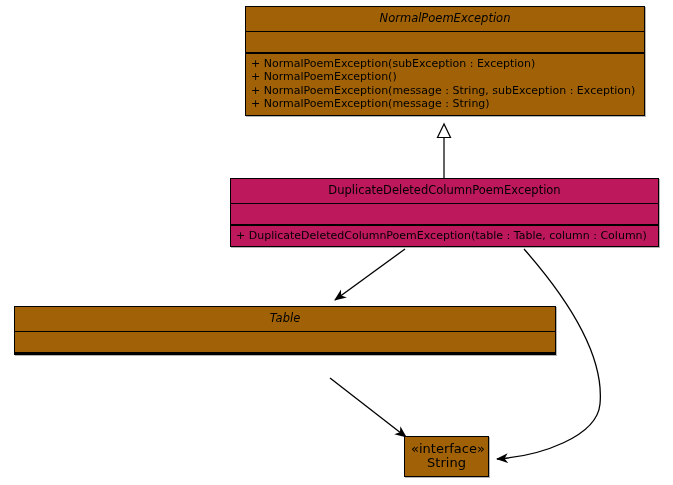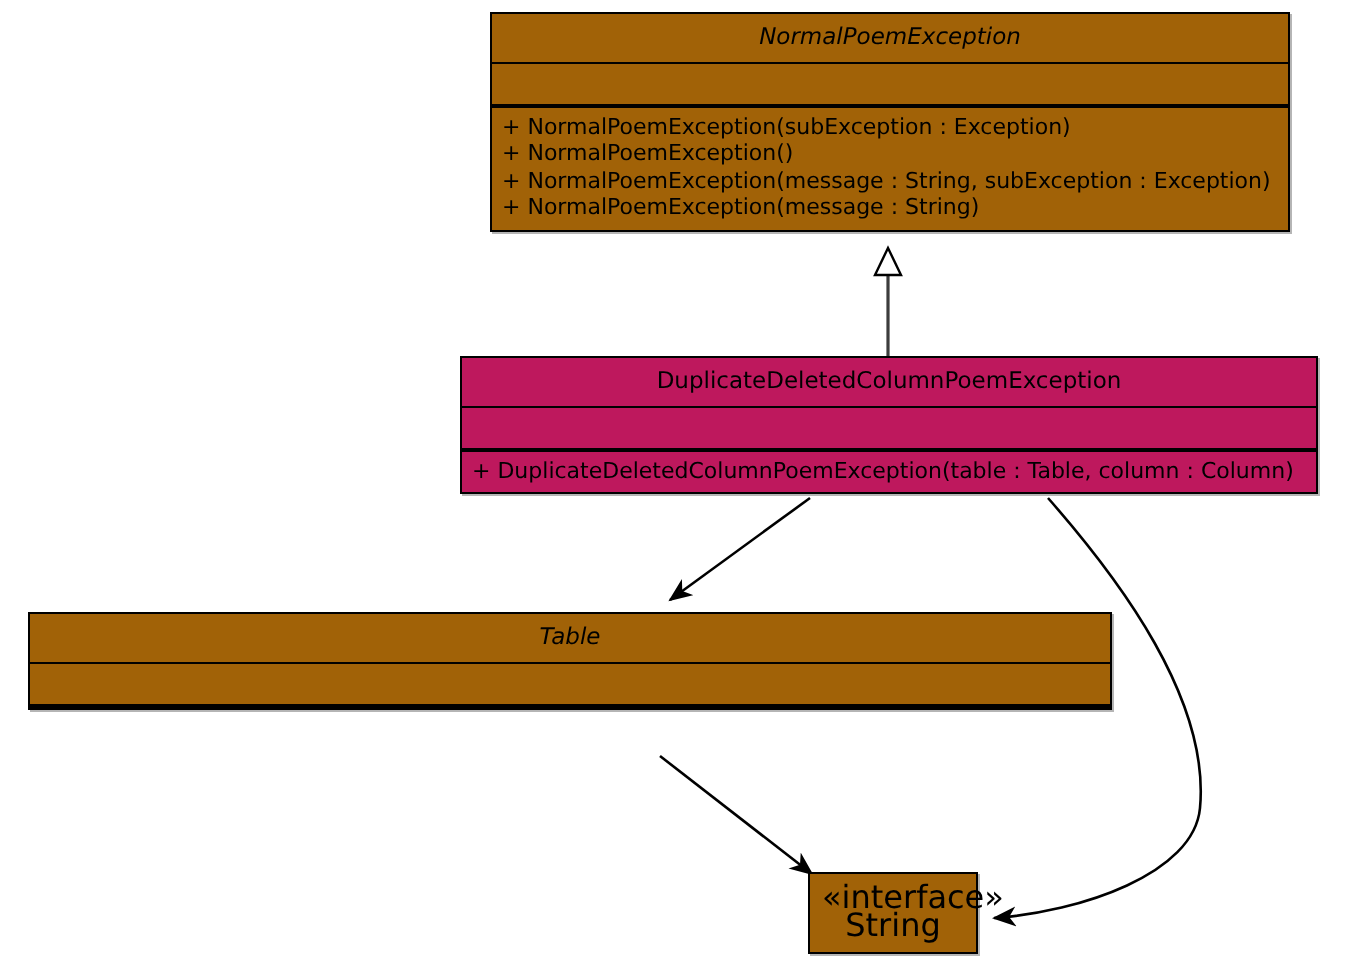--- a/index.html
+++ b/index.html
@@ -68,21 +68,21 @@
     white-space: nowrap;
   }
   .cls-ops .op-line {
     white-space: nowrap;
   }
   
   .iface-body {
     box-sizing: border-box;
     text-align: center;
     padding: 5px 6px 6px 6px;
-    font-size: 16px;
+    font-size: 13px;
     line-height: 14px;
     color: #000000;
     white-space: nowrap;
   }
   .iface-stereo { display: block; }
   .iface-title  { display: block; }
 
   
   #box-normalpoemexception { left: 245px; top: 6px;   width: 400px; }
   #box-duplicate           { left: 230px; top: 178px; width: 429px; }

